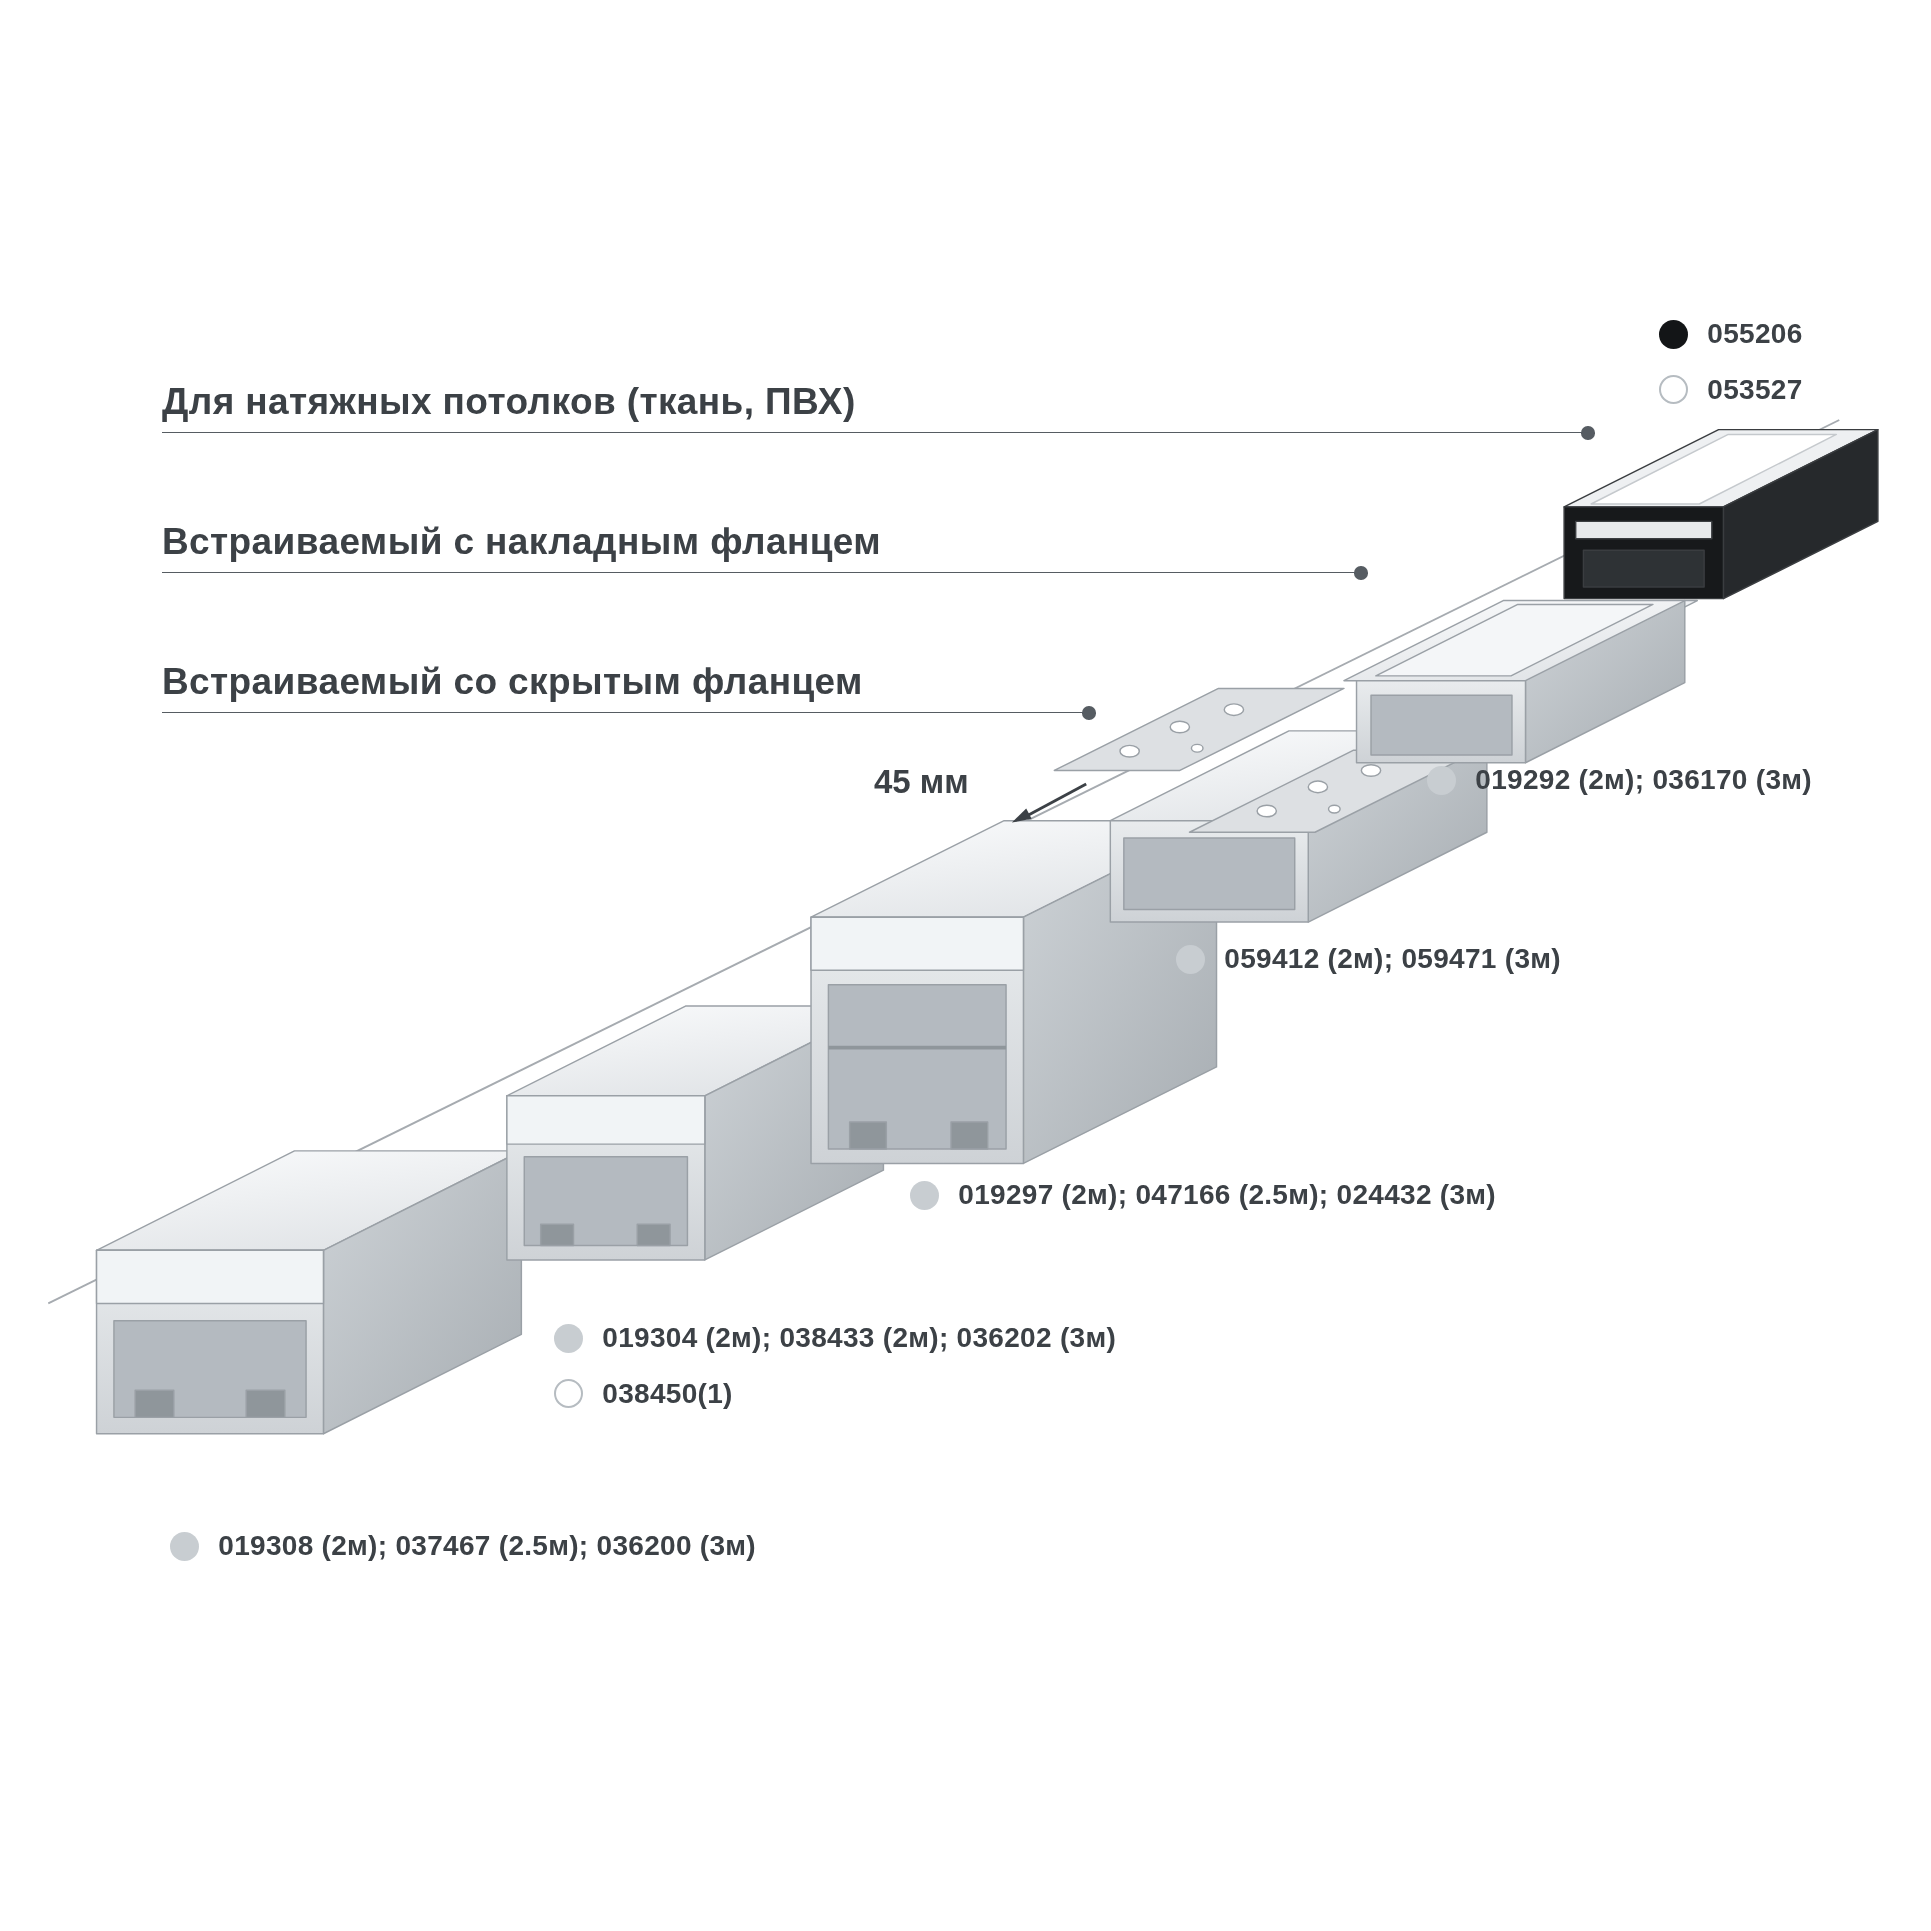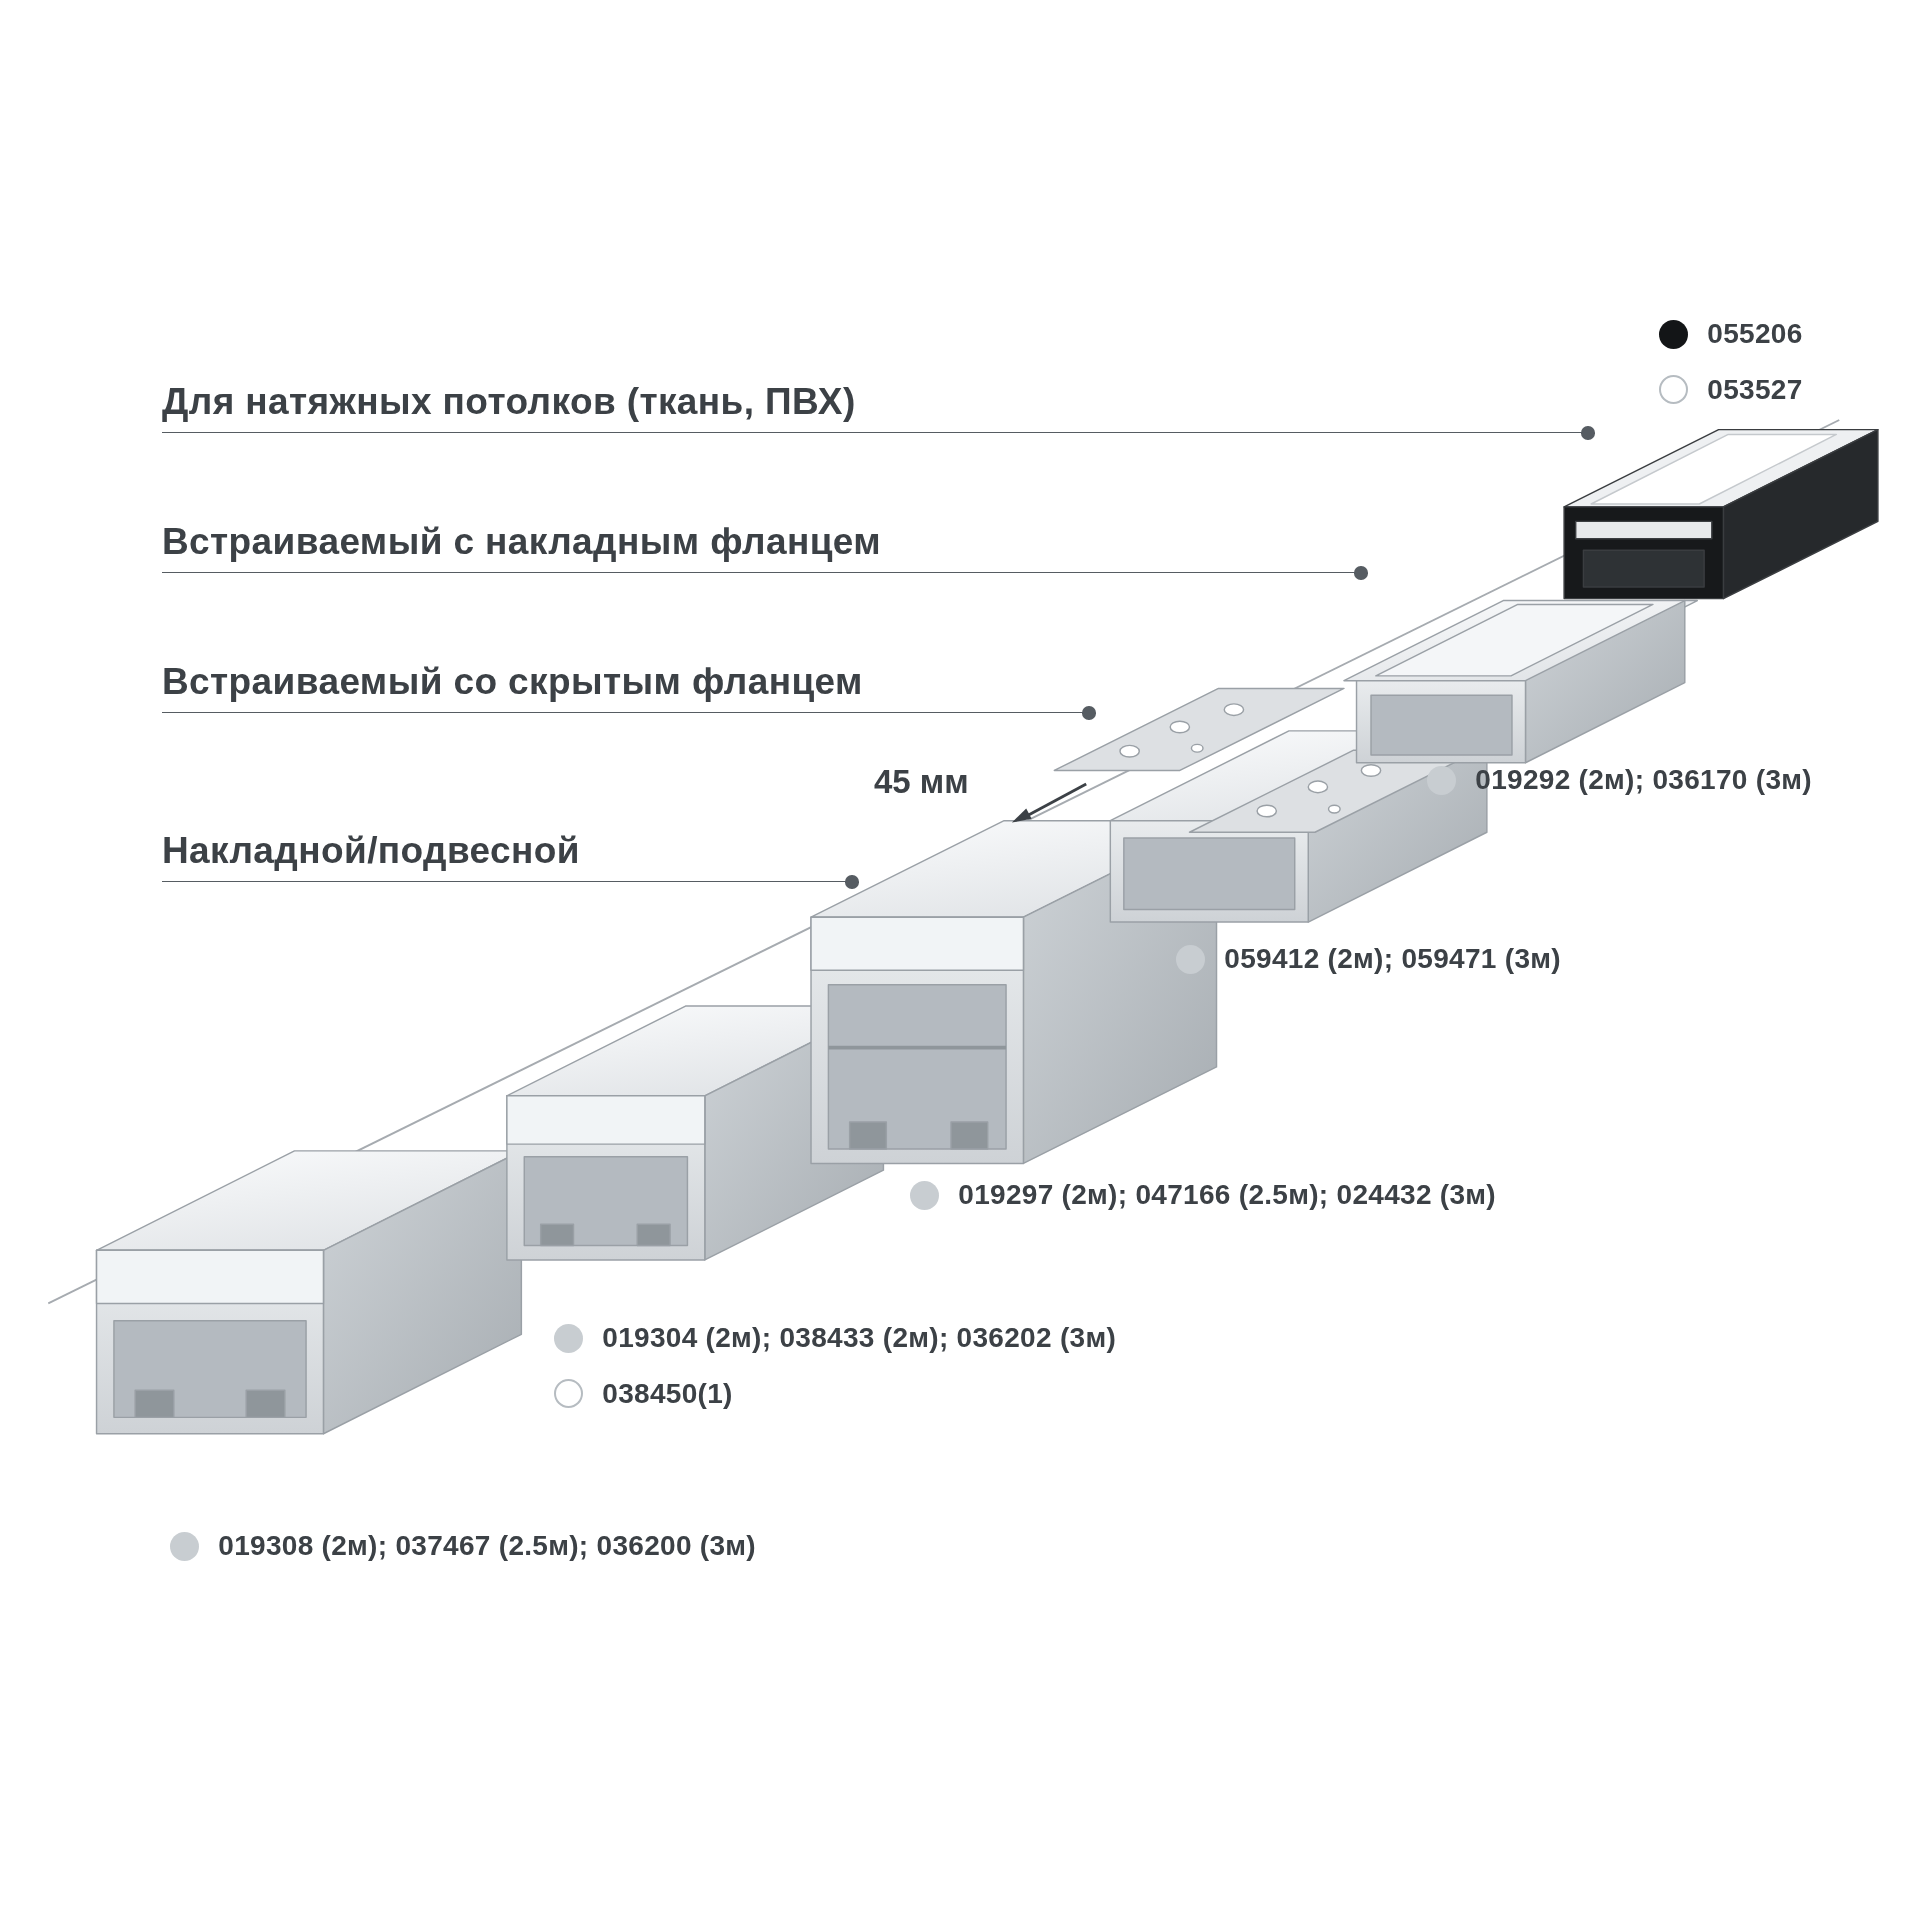--- a/index.html
+++ b/index.html
@@ -124,23 +124,20 @@
 
   <div class="cat-label" style="top:381px;width:1426px;">
     <span class="cat-text">Для натяжных потолков (ткань, ПВХ)</span>
   </div>
   <div class="cat-label" style="top:521px;width:1199px;">
     <span class="cat-text">Встраиваемый с накладным фланцем</span>
   </div>
   <div class="cat-label" style="top:661px;width:927px;">
     <span class="cat-text">Встраиваемый со скрытым фланцем</span>
   </div>
-  <div class="cat-label" style="top:830px;width:690px;">
-    <span class="cat-text">Накладной/подвесной</span>
-  </div>
 
   <div class="dim-label" style="left:874px;top:763px;">45 мм</div>
 
   <div class="code-group" style="left:1659px;top:313px;">
     <div class="code-row">
       <span class="marker" data-marker="black"></span>
       <span class="code-text">055206</span>
     </div>
     <div class="code-row">
       <span class="marker" data-marker="white"></span>

